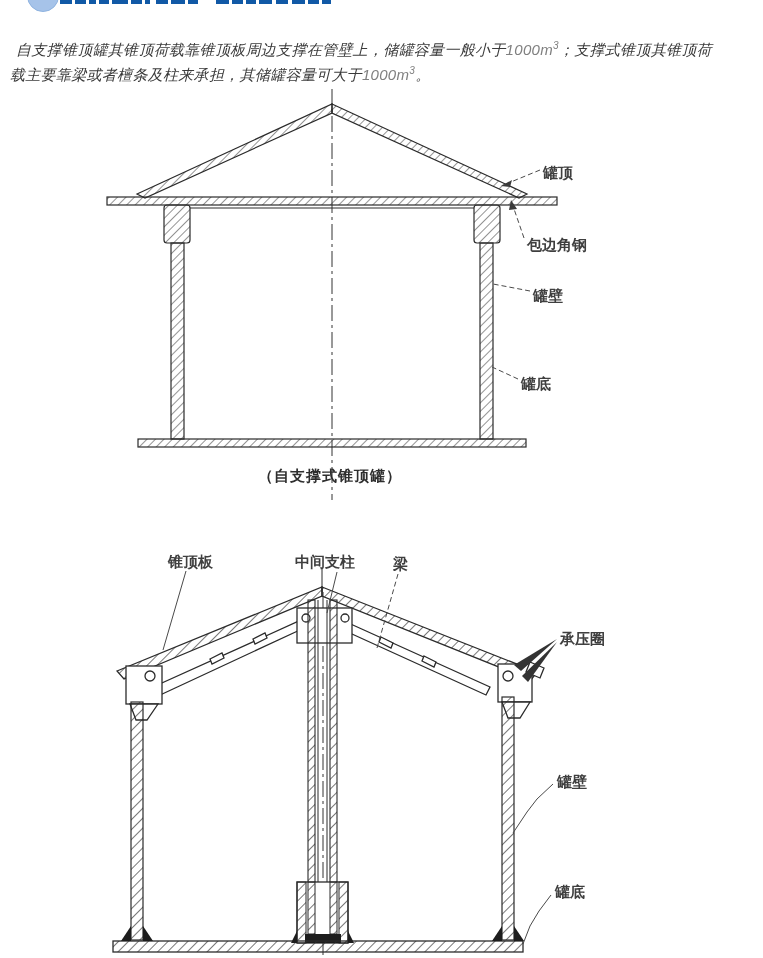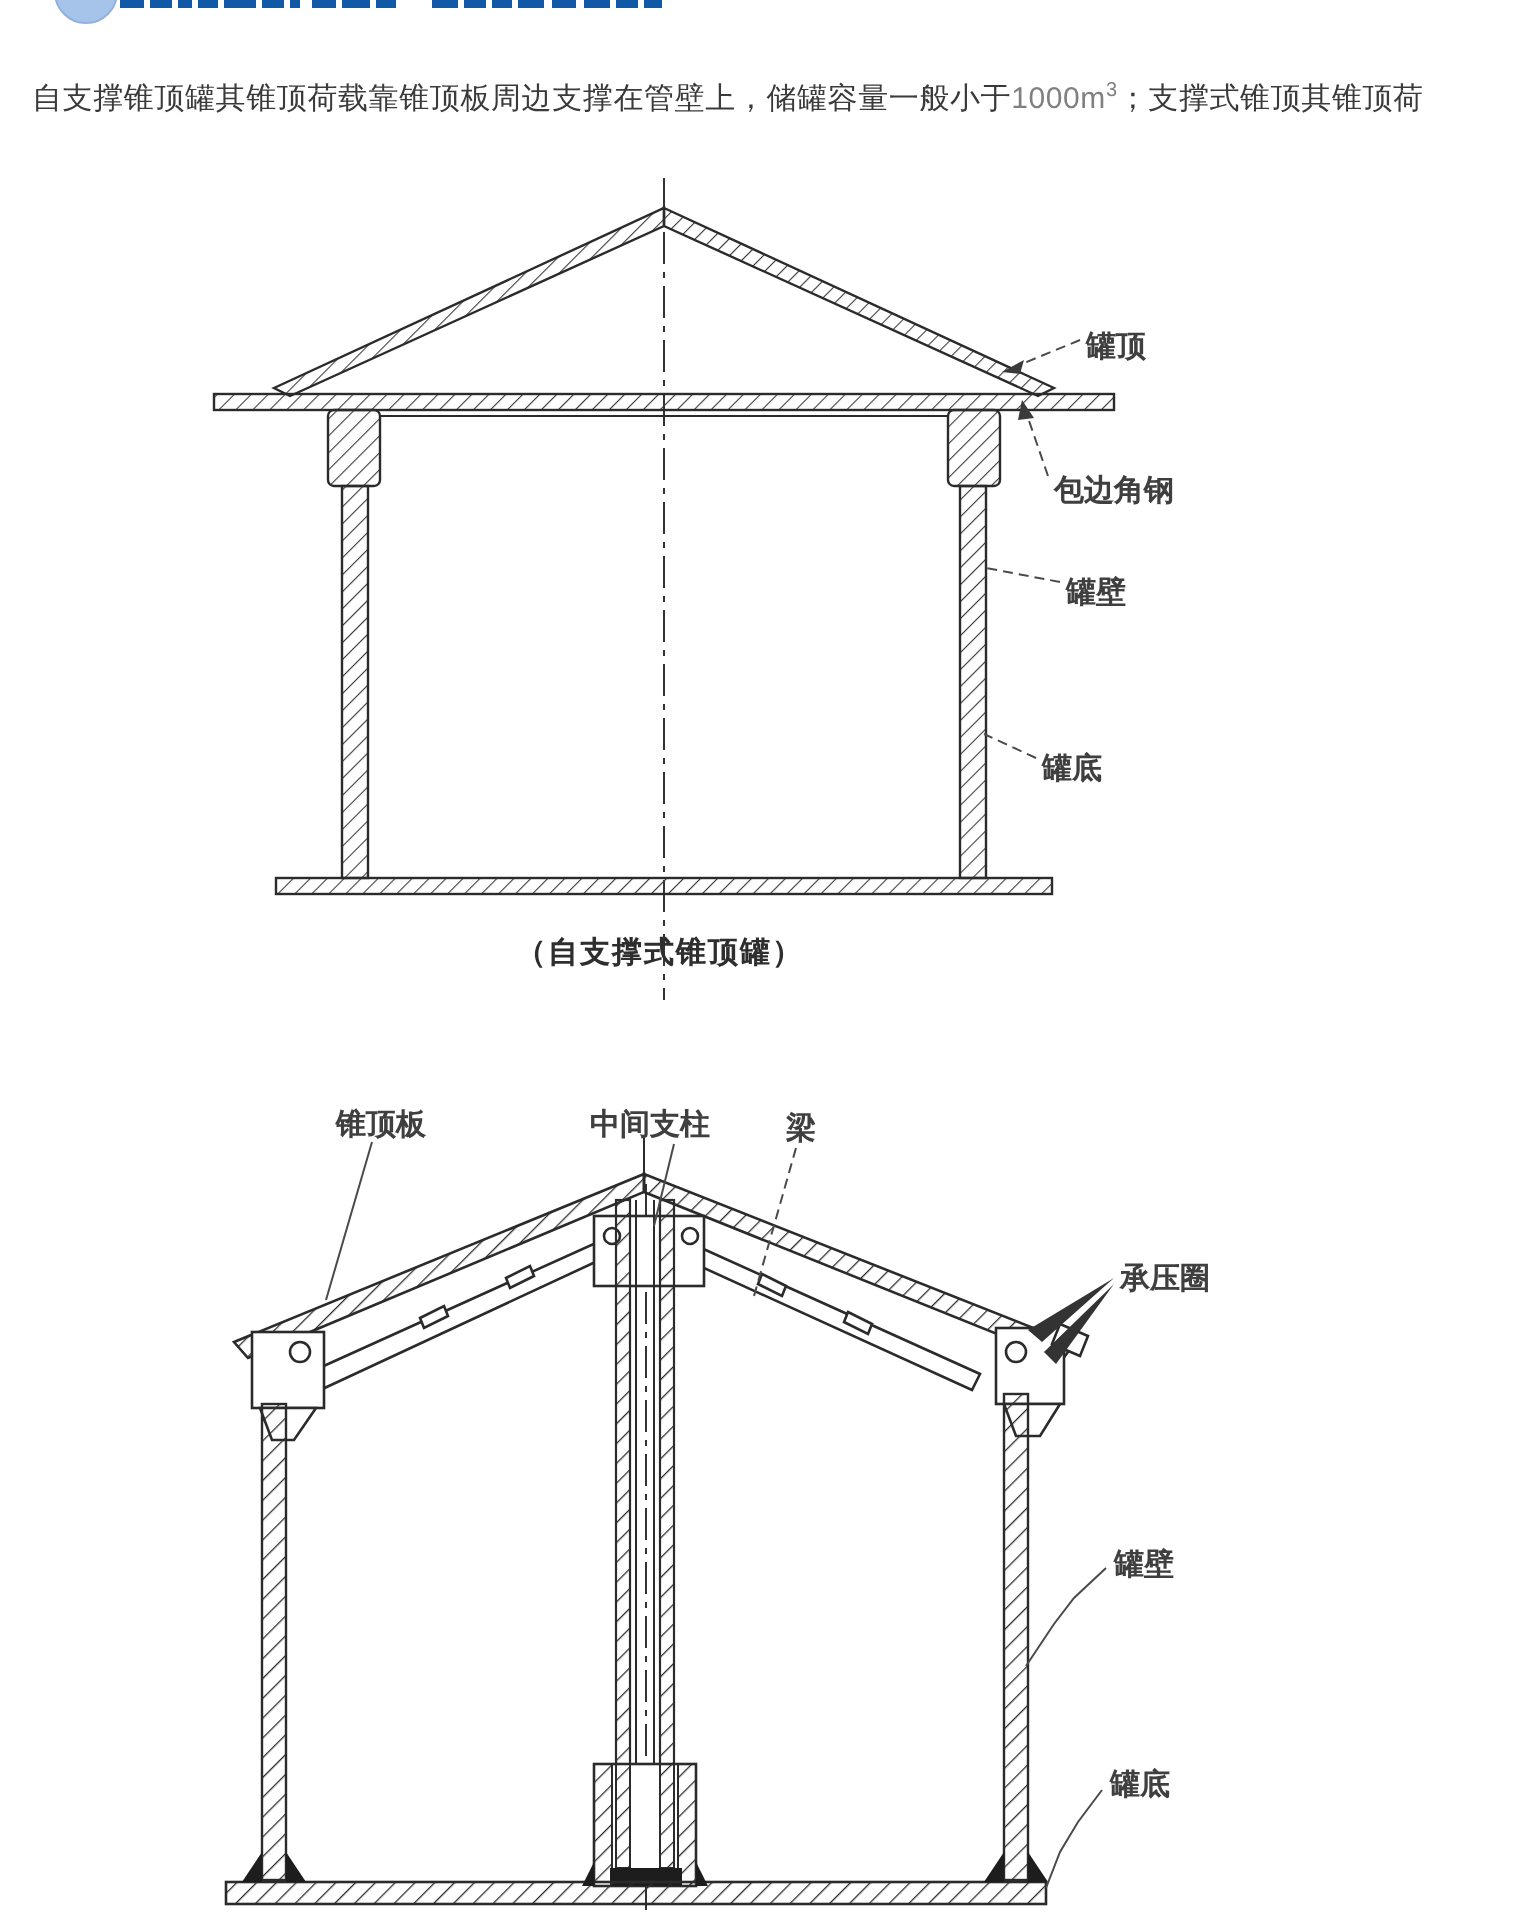--- a/index.html
+++ b/index.html
@@ -5,21 +5,21 @@
   html,body{margin:0;padding:0;background:#ffffff;}
   #page{position:relative;width:763px;height:958px;background:#ffffff;overflow:hidden;
         font-family:"Liberation Sans","DejaVu Sans",sans-serif;}
   
   #hdr{position:absolute;left:0;top:0;width:763px;height:12px;}
   #avatar{position:absolute;left:27px;top:-20px;width:30px;height:30px;border-radius:50%;
           background:#a6c3e9;border:1px solid #8fb3e0;}
   .frag{position:absolute;top:0;height:4px;background:#1159a6;}
   
   #para{position:absolute;left:10px;top:22px;width:745px;font-size:15px;line-height:25px;
-        color:#3a3a3a;letter-spacing:0.3px;}
+        color:#3a3a3a;letter-spacing:0.3px;font-style:italic;}
   #para .ln{display:block;}
   #para .ln1{text-indent:6px;}
   .num{color:#808080;}
   sup.cube{font-size:10px;color:#808080;line-height:0;}
   
   svg{position:absolute;left:0;}
   #svg1{top:85px;}
   #svg2{top:540px;}
   svg text{font-family:"Liberation Sans","DejaVu Sans",sans-serif;font-size:15px;
            font-weight:600;fill:#3f3f3f;}
@@ -56,20 +56,21 @@
       <span class="frag" style="left:259px;width:13px"></span>
       <span class="frag" style="left:276px;width:12px"></span>
       <span class="frag" style="left:292px;width:13px"></span>
       <span class="frag" style="left:308px;width:11px"></span>
       <span class="frag" style="left:322px;width:9px"></span>
     </div>
   </div>
 
   <p id="para">
     <span class="ln ln1"><span>自支撑锥顶罐其锥顶荷载靠锥顶板周边支撑在管壁上，储罐容量一般小于</span><span class="num">1000m</span><sup class="cube">3</sup><span>；支撑式锥顶其锥顶荷</span></span>
+    <span class="ln"><span>载主要靠梁或者檀条及柱来承担，其储罐容量可大于</span><span class="num">1000m</span><sup class="cube">3</sup><span>。</span></span>
   </p>
 
   <svg id="svg1" width="763" height="415" viewBox="0 85 763 415">
     <defs>
       <pattern id="hA" patternUnits="userSpaceOnUse" width="6" height="6" patternTransform="rotate(45)">
         <line x1="0" y1="0" x2="0" y2="6" stroke="#3a3a3a" stroke-width="1.1"></line>
       </pattern>
     </defs>
 
     <path class="cl" d="M332,89 V523"></path>

